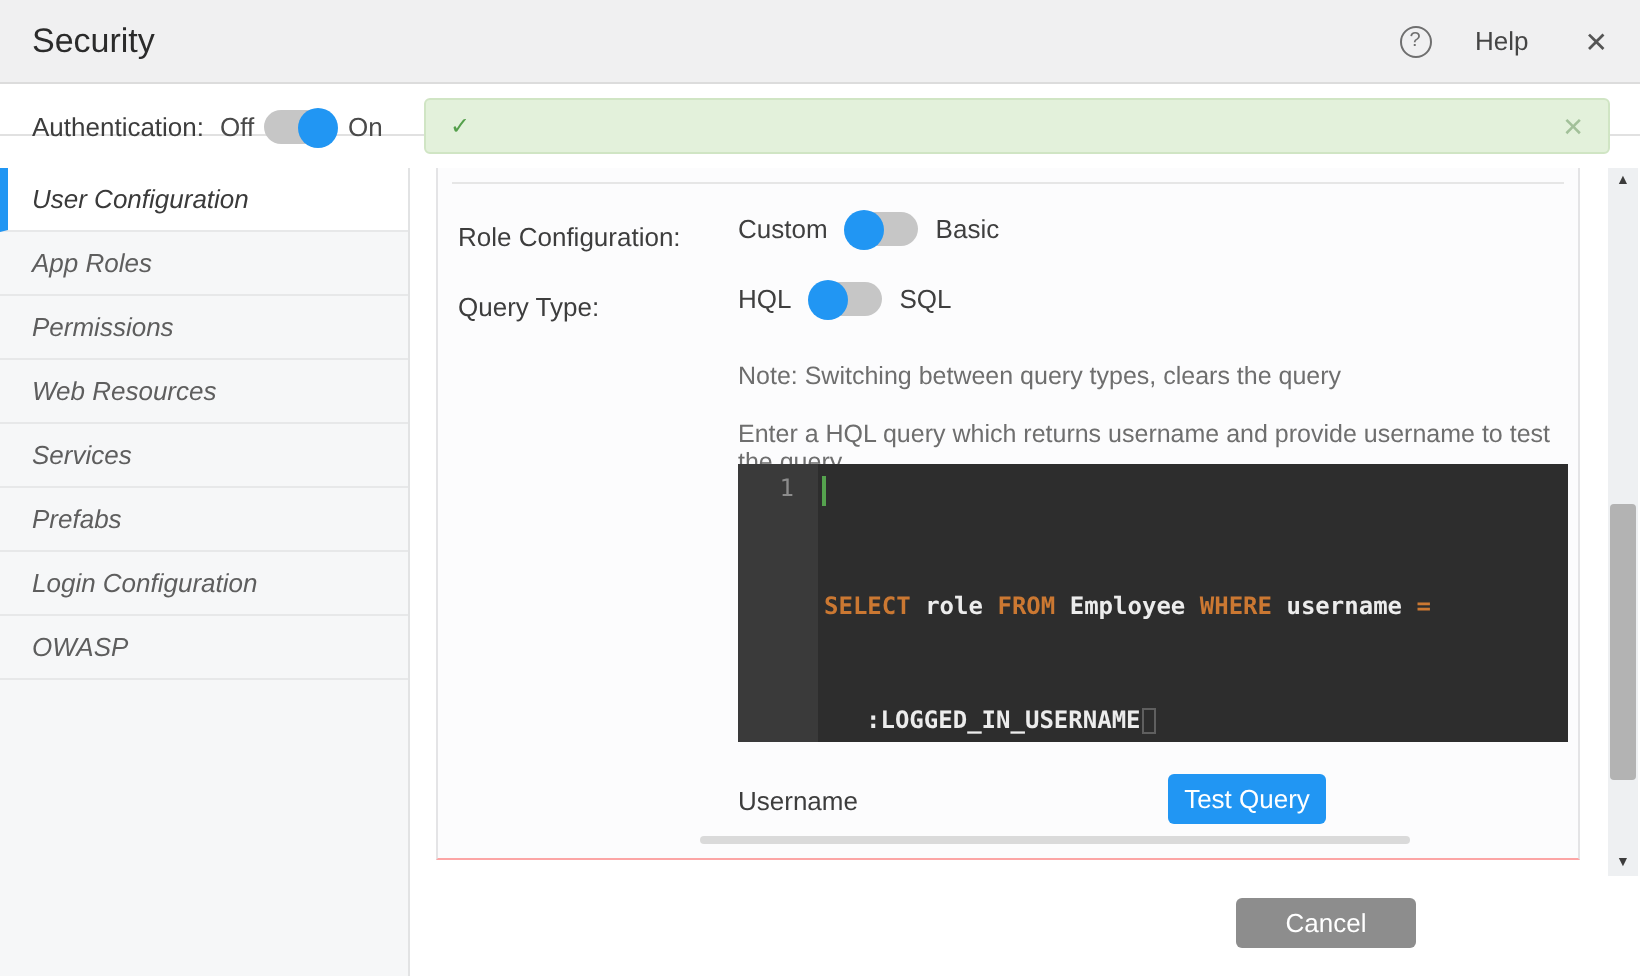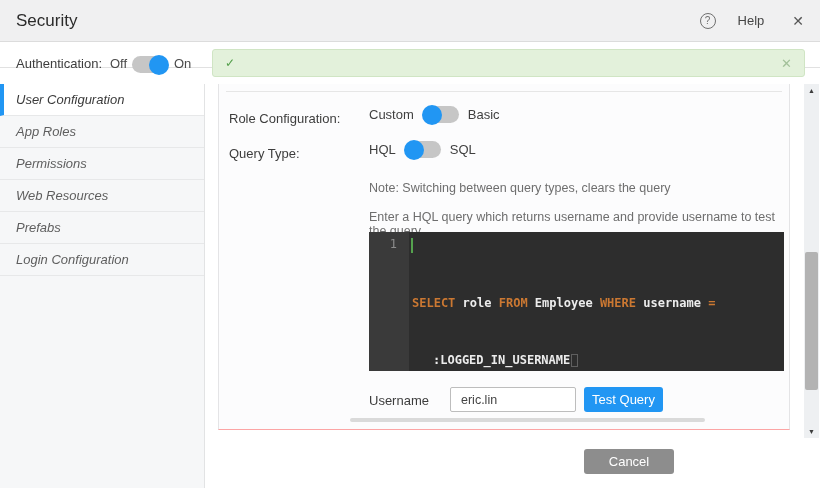--- a/index.html
+++ b/index.html
@@ -145,21 +145,21 @@
   .v-thumb {
     position: absolute; left: 1px; top: 168px; width: 13px; height: 138px;
     background: #b3b3b3; border-radius: 2px; cursor: pointer;
   }
 
   
   .footer-btn {
     position: absolute; top: 449px; height: 25px; border: none; border-radius: 3px;
     font-family: "Liberation Sans", sans-serif; font-size: 13px; color: #ffffff; cursor: pointer;
   }
-  .cancel-btn { left: 584px; width: 90px; background: #8d8d8d; }
+  .cancel-btn { left: 618px; width: 90px; background: #8d8d8d; }
   .save-btn   { left: 716px; width: 89px; background: #2196f3; margin-top: 48px; }
 </style>
 </head>
 <body>
 
 <div class="header">
   <span class="header-title">Security</span>
   <div class="header-right">
     <span class="help-circle">?</span>
     <span class="help-text">Help</span>
@@ -186,24 +186,30 @@
   <div class="side-item">
       <span>App Roles</span>
     </div>
   <div class="side-item">
       <span>Permissions</span>
     </div>
   <div class="side-item">
       <span>Web Resources</span>
     </div>
   <div class="side-item">
+      <span>Services</span>
+    </div>
+  <div class="side-item">
       <span>Prefabs</span>
     </div>
   <div class="side-item">
       <span>Login Configuration</span>
+    </div>
+  <div class="side-item">
+      <span>OWASP</span>
     </div>
 </div>
 
 <div class="panel">
   <div class="panel-top-divider"></div>
 
   <span class="field-label row-role">Role Configuration:</span>
   <div class="value-row vrow-role">
     <span class="opt-label">Custom</span>
     <span class="toggle knob-left">
@@ -229,21 +235,20 @@
       <span>1</span>
     </div>
     <div class="code-area">
       <div class="caret"></div>
       <div class="code-line1"><span class="tok-kw">SELECT</span><span class="tok-id"> role </span><span class="tok-kw">FROM</span><span class="tok-id"> Employee </span><span class="tok-kw">WHERE</span><span class="tok-id"> username </span><span class="tok-kw">=</span></div>
       <div class="code-line2"><span>:LOGGED_IN_USERNAME</span><span class="cursor-box"></span></div>
     </div>
   </div>
 
   <span class="username-label">Username</span>
-  <input class="username-input" type="text" value="eric.lin" style="">
   <button class="test-btn">Test Query</button>
 
   <div class="h-scroll-thumb"></div>
 </div>
 
 <div class="v-scrollbar">
   <div class="scroll-arrow arrow-up">▲</div>
   <div class="v-thumb"></div>
   <div class="scroll-arrow arrow-down">▼</div>
 </div>

